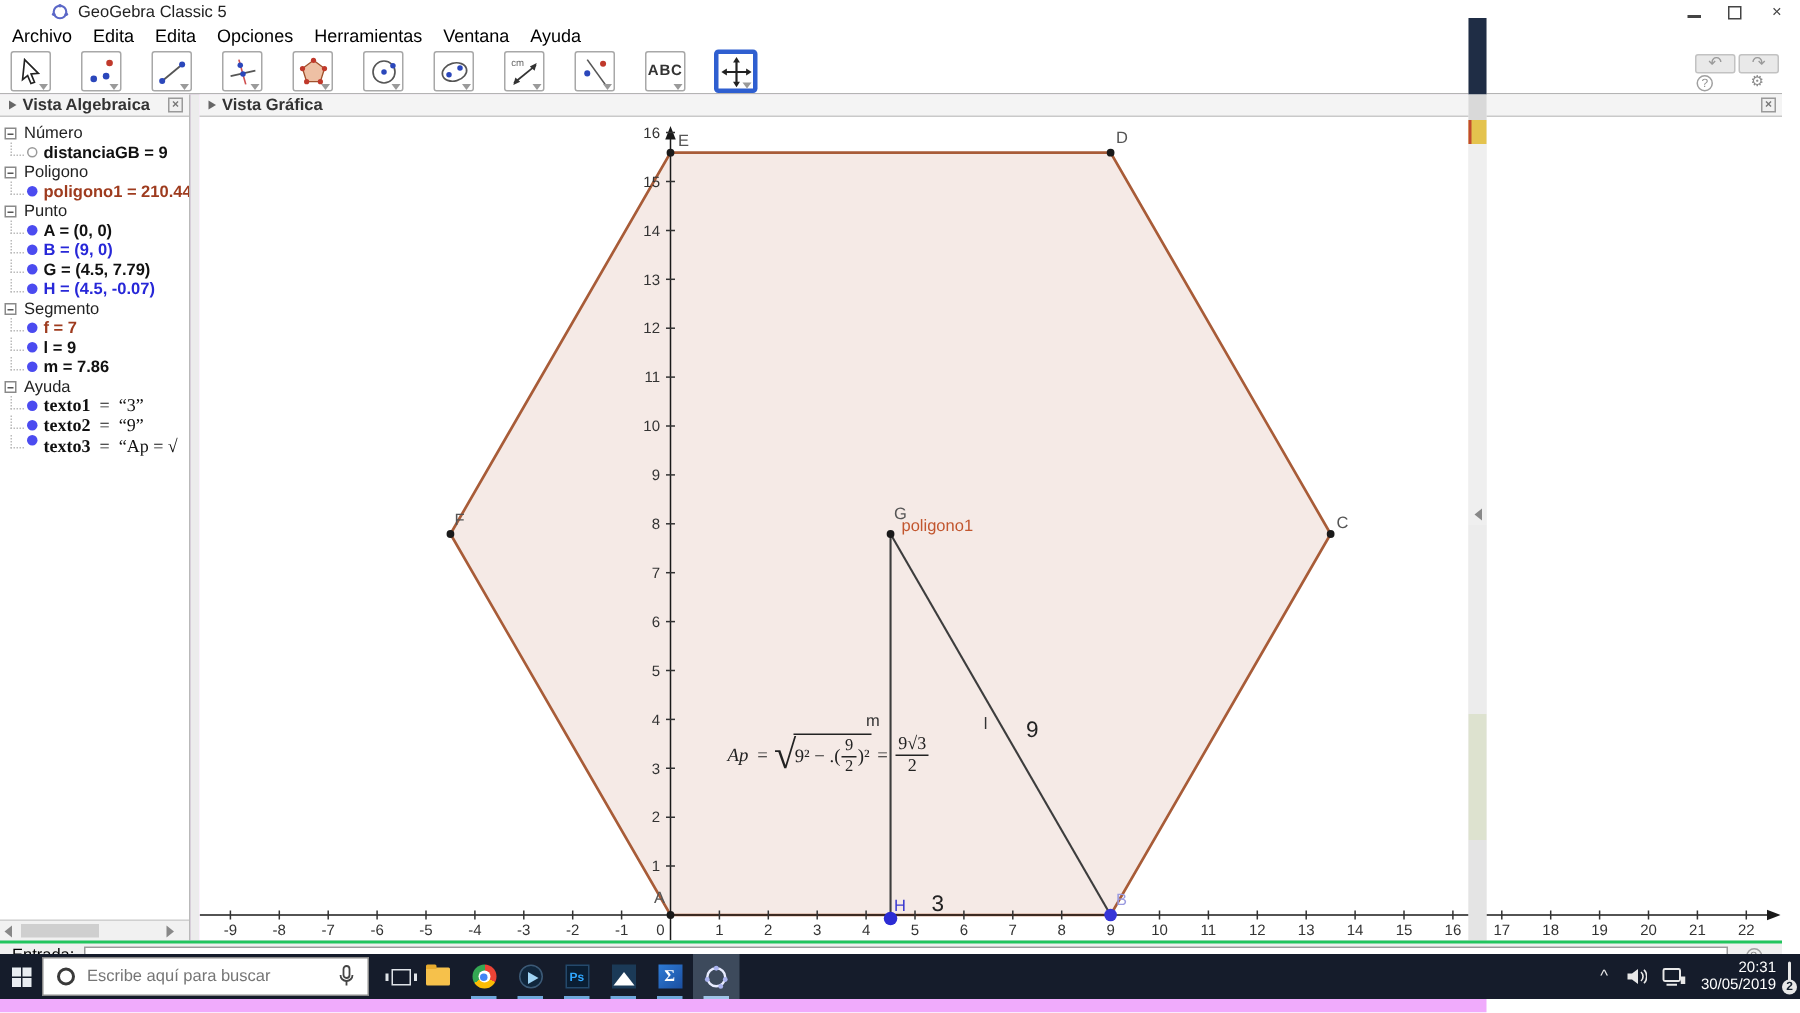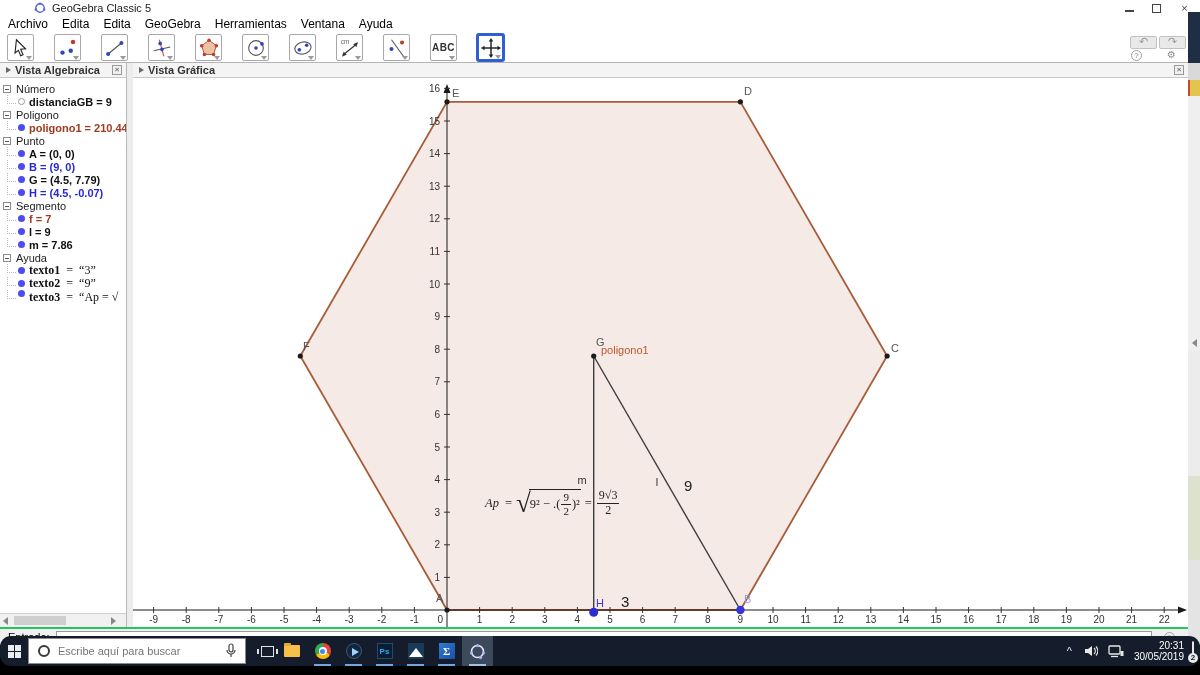--- a/index.html
+++ b/index.html
@@ -1,18 +1,18 @@
 <!DOCTYPE html>
 <html><head>
 <meta charset="utf-8">
 <style>
   * { margin:0; padding:0; box-sizing:border-box; }
   html,body { width:1200px; height:675px; overflow:hidden; background:#fff;
     font-family:"Liberation Sans","DejaVu Sans",sans-serif; }
-  .screen { position:relative; width:1200px; height:675px; background:#000000; }
+  .screen { position:relative; width:991px; height:675px; background:#f0abfc; }
 
   
   .titlebar { position:absolute; top:0; left:0; width:1200px; height:16px; background:#fff;
     display:flex; align-items:center; font-size:11px; color:#222; }
   .titlebar .logo { margin:0 6px 0 34px; width:12px; height:12px; }
   .wincontrols { position:absolute; right:10px; top:0; height:16px; display:flex; gap:18px; align-items:center; }
   .wc { width:11px; height:11px; display:flex; align-items:center; justify-content:center; color:#444; font-size:11px; cursor:default; }
   .wc-min { border-bottom:2px solid #444; height:7px; width:9px; }
   .wc-max { border:1.5px solid #444; width:9px; height:9px; }
 
@@ -89,21 +89,21 @@
   .sl-seg { position:absolute; left:0; width:12px; }
 
   
   .entrada { position:absolute; top:627px; left:0; width:1188px; height:18px; background:#f0f0f0;
     border-top:2px solid #22c55e; display:flex; align-items:center; font-size:11px; color:#000; }
   .entrada label { margin:0 6px 0 8px; }
   .entrada input { width:1096px; height:13px; border:1px solid #9a9a9a; background:#fff; font-size:11px; padding:0 3px; }
   .entrada .helpcirc { margin-left:12px; }
 
   
-  .taskbar { position:absolute; top:636px; left:0; width:1200px; height:30px; background:#151c2b;border-radius:11px; }
+  .taskbar { position:absolute; top:636px; left:0; width:1200px; height:30px; background:#151c2b; }
   .start { position:absolute; left:0; top:0; width:28px; height:30px; display:flex; align-items:center; justify-content:center; }
   .winlogo { width:13px; height:13px; display:grid; grid-template-columns:6px 6px; grid-template-rows:6px 6px; gap:1px; }
   .winlogo i { background:#e9edf2; }
   .searchbox { position:absolute; left:28px; top:2px; width:218px; height:26px; background:#fff;
     display:flex; align-items:center; border:1px solid #8a8a8a; }
   .cortana { width:12px; height:12px; border:2px solid #3a3a3a; border-radius:50%; margin:0 8px 0 9px; flex:none; }
   .searchbox input { border:none; outline:none; flex:1; font-size:11px; color:#333; background:transparent; }
   .taskview { position:absolute; left:252px; top:0; width:30px; height:30px; display:flex; align-items:center; justify-content:center; }
   .tv-icon { width:13px; height:11px; border:1.5px solid #dfe3e8; position:relative; }
   .tv-icon::before, .tv-icon::after { content:""; position:absolute; top:2px; width:2px; height:5px; background:#dfe3e8; }
@@ -154,21 +154,21 @@
       <span class="wc wc-min"></span>
       <span class="wc wc-max"></span>
       <span class="wc">×</span>
     </div>
   </div>
 
   <div class="menubar" id="menubar">
       <span>Archivo</span>
       <span>Edita</span>
       <span>Edita</span>
-      <span>GeoGebra</span>
+      <span>Opciones</span>
       <span>Herramientas</span>
       <span>Ventana</span>
       <span>Ayuda</span>
     </div>
 
   <div class="toolbar">
     <div class="tools">
       <div class="tbtn">
         <svg width="22" height="22" viewBox="0 0 24 24">
           <path d="M7 3 L17 13 L11.7 13.4 L14.2 19.4 L11.6 20.4 L9.2 14.6 L5.5 17.5 Z" fill="#fff" stroke="#222" stroke-width="1.2"></path>

